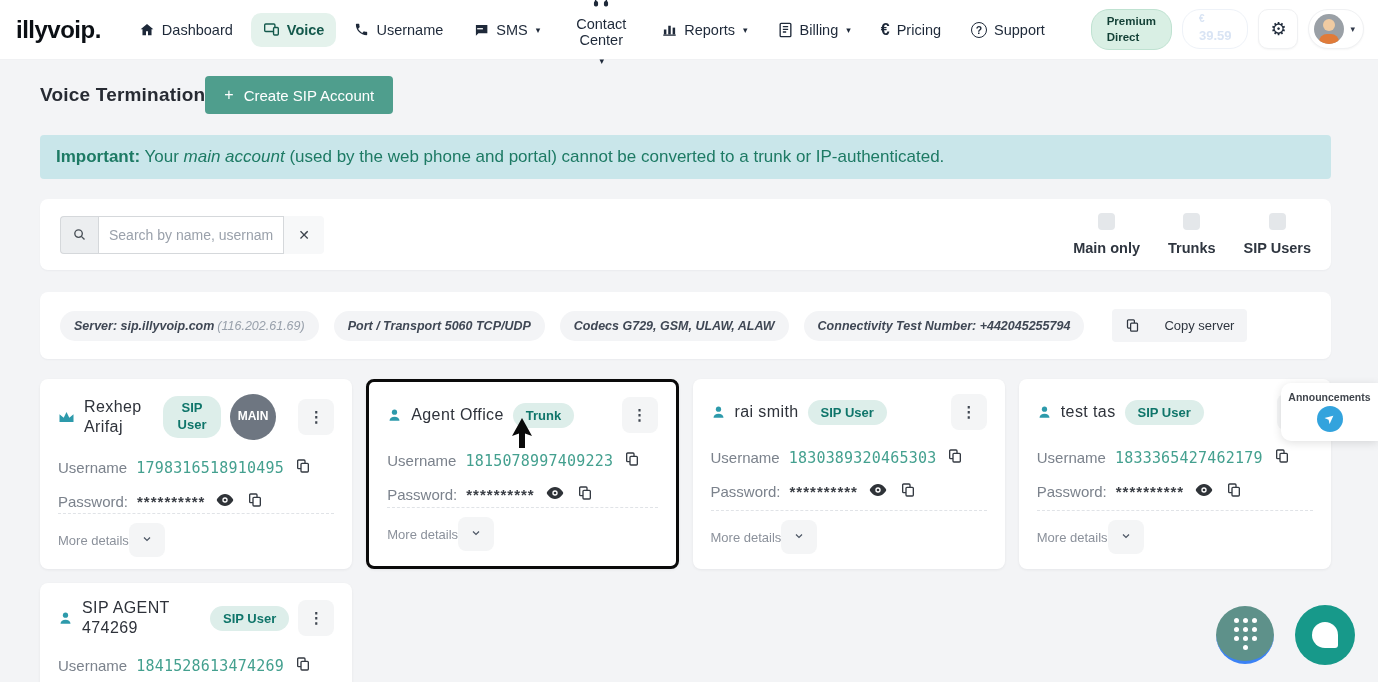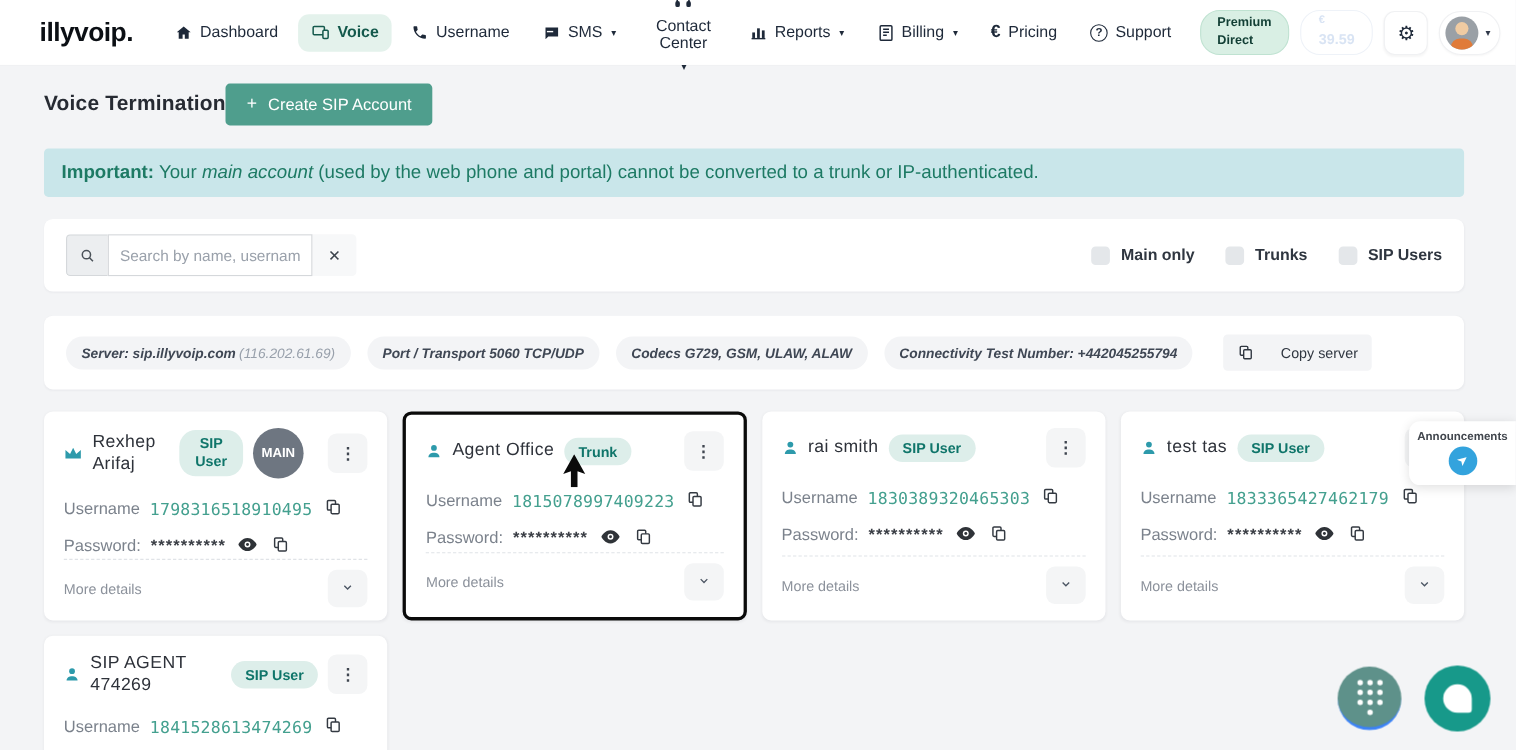--- a/index.html
+++ b/index.html
@@ -6,30 +6,30 @@
     --accent:#4f9e8d; --accent-dark:#14594c; --accent-text:#0f756a;
     --badge-bg:#ddeeea; --alert-bg:#c9e6ea; --alert-text:#1d7a64;
     --ink:#1e2939; --gray:#7c8491; --card-bg:#ffffff; --page-bg:#f3f4f6;
   }
   *{box-sizing:border-box;margin:0;padding:0;font-family:"Liberation Sans",sans-serif;}
   html,body{width:1378px;height:682px;overflow:hidden;background:var(--page-bg);}
   button{background:none;border:none;cursor:pointer;font-family:inherit;}
 
   
   .header{height:60px;background:#fff;display:flex;align-items:center;padding:0 14px 0 16px;border-bottom:1px solid #f0f1f3;position:relative;z-index:5;}
-  .logo{font-size:24px;font-weight:bold;letter-spacing:-0.5px;color:#0b0f14;margin-right:26px;margin-left:20px;}
+  .logo{font-size:24px;font-weight:bold;letter-spacing:-0.5px;color:#0b0f14;margin-right:26px;}
   .nav{display:flex;align-items:center;gap:6px;}
   .nav-item{display:flex;align-items:center;gap:7px;padding:9px 12px;border-radius:10px;font-size:14.5px;color:var(--ink);white-space:nowrap;}
   .nav-item svg{flex:0 0 auto;}
   .nav-item.active{background:#e4f2ec;color:var(--accent-dark);font-weight:bold;}
   .nav-item .caret{font-size:9px;color:var(--ink);margin-left:1px;}
   .nav-item.two-line{max-width:86px;white-space:normal;text-align:center;line-height:1.15;flex-direction:column;}
   .euro-glyph{font-size:16px;font-weight:bold;}
   .qmark{width:16px;height:16px;border:1.6px solid var(--ink);border-radius:50%;display:inline-flex;align-items:center;justify-content:center;font-size:10.5px;font-weight:bold;}
-  .hdr-right{margin-left:auto;display:flex;align-items:center;gap:10px;}
+  .hdr-right{margin-left:auto;display:flex;align-items:flex-start;gap:10px;}
   .plan-pill{background:#d9efe4;border:1px solid #bfe2d1;border-radius:18px;padding:4px 15px;font-size:11.5px;font-weight:bold;color:#123f35;line-height:1.35;}
   .balance-pill{background:#fff;border:1px solid #eef2f8;border-radius:18px;padding:3px 16px;text-align:left;line-height:1.25;color:#d9e4f4;font-weight:bold;}
   .balance-pill .cur{font-size:10px;display:block;}
   .balance-pill .amt{font-size:13px;}
   .icon-sq{width:40px;height:40px;border:1px solid #f0f1f3;border-radius:10px;display:flex;align-items:center;justify-content:center;box-shadow:0 1px 2px rgba(0,0,0,.04);font-size:18px;color:var(--ink);background:#fff;}
   .avatar-btn{display:flex;align-items:center;gap:6px;border:1px solid #f0f1f3;border-radius:20px;padding:4px 8px 4px 5px;background:#fff;box-shadow:0 1px 2px rgba(0,0,0,.04);}
   .avatar{width:30px;height:30px;border-radius:50%;background:#9aa0a6;position:relative;overflow:hidden;}
   .avatar .head{position:absolute;top:5px;left:9px;width:12px;height:12px;border-radius:50%;background:#f0cba2;}
   .avatar .body{position:absolute;bottom:-2px;left:5px;width:20px;height:12px;border-radius:8px 8px 0 0;background:#e07b39;}
   .avatar-caret{font-size:9px;color:#30394a;}
@@ -45,21 +45,21 @@
   .alert .i{font-style:italic;}
 
   .panel{background:#fff;border-radius:8px;box-shadow:0 1px 2px rgba(16,24,40,.04);}
   .search-panel{margin-top:20px;padding:14px 20px;display:flex;align-items:center;justify-content:space-between;}
   .search-group{display:flex;align-items:stretch;background:#f7f8f9;border-radius:4px;}
   .search-prefix{width:38px;background:#eceef0;border:1px solid #d5d8db;border-right:none;border-radius:4px 0 0 4px;display:flex;align-items:center;justify-content:center;}
   .search-input{width:186px;height:38px;border:1px solid #d5d8db;font-size:14px;padding:0 10px;color:#6a7280;background:#fff;outline:none;}
   .search-input::placeholder{color:#9aa1ab;}
   .search-clear{width:40px;display:flex;align-items:center;justify-content:center;font-size:14px;color:#3c434c;}
   .filters{display:flex;align-items:center;gap:28px;}
-  .filter{display:flex;align-items:center;gap:10px;}
+  .filter{display:flex;align-items:center;gap:10px;flex-direction:column;}
   .checkbox{width:17px;height:17px;border-radius:4px;background:#e4e7ea;display:inline-block;}
   .filter-label{font-size:14.5px;font-weight:bold;color:#2f3640;}
 
   .server-panel{margin-top:22px;padding:17px 20px;display:flex;align-items:center;gap:15px;}
   .spill{background:#f3f4f6;border-radius:16px;padding:8px 14px;font-size:12.5px;font-weight:bold;color:#3f4754;white-space:nowrap;font-style:italic;}
   .spill .light{color:#98a0ab;font-weight:normal;margin-left:3px;}
   .copy-server{margin-left:13px;background:#f3f4f6;border-radius:4px;padding:9px 13px;display:flex;align-items:center;gap:24px;font-size:13px;color:#2f3640;}
 
   
   .grid{margin-top:20px;display:grid;grid-template-columns:repeat(4,1fr);gap:14px;}
@@ -70,21 +70,21 @@
   .cname{font-size:16px;color:#2e323a;letter-spacing:.4px;line-height:1.25;}
   .badge{background:var(--badge-bg);color:var(--accent-text);font-weight:bold;font-size:13px;border-radius:15px;padding:5px 13px;white-space:nowrap;}
   .badge.wrap{white-space:normal;text-align:center;line-height:1.3;padding:4px 11px;}
   .main-circle{width:46px;height:46px;border-radius:50%;background:#6e7681;color:#fff;font-weight:bold;font-size:12px;display:flex;align-items:center;justify-content:center;text-align:center;word-break:break-all;line-height:1.1;padding:5px;flex:0 0 auto;}
   .kebab{margin-left:auto;width:36px;height:36px;background:#f4f5f6;border-radius:8px;font-size:15px;font-weight:bold;color:#3f4650;flex:0 0 auto;}
   .crow{display:flex;align-items:center;gap:9px;margin-top:16px;}
   .clabel{font-size:15px;color:#7b828c;}
   .cuser{font-family:"DejaVu Sans Mono",monospace;font-size:15px;color:#44a08f;letter-spacing:.2px;}
   .cmask{font-size:15px;font-weight:bold;color:#3b3f46;letter-spacing:1px;}
   .mini-btn{display:flex;align-items:center;justify-content:center;padding:2px;}
-  .cfoot{margin-top:auto;border-top:1px dashed #e0e3e7;padding-top:9px;display:flex;align-items:center;justify-content:space-between;}
+  .cfoot{margin-top:auto;border-top:1px dashed #e0e3e7;padding-top:9px;display:flex;align-items:center;}
   .more{font-size:13px;color:#8b919b;}
   .chev-btn{width:36px;height:34px;background:#f4f5f6;border-radius:8px;display:flex;align-items:center;justify-content:center;}
   .cursor-arrow{position:absolute;left:142px;top:36px;z-index:6;}
 
   
   .announce{position:fixed;top:383px;right:0;width:97px;height:58px;background:#fff;border-radius:10px 0 0 10px;box-shadow:0 2px 10px rgba(0,0,0,.12);padding:8px 6px;text-align:center;z-index:8;}
   .announce-label{font-size:10.5px;font-weight:bold;color:#41464d;}
   .tg{width:26px;height:26px;border-radius:50%;background:#33a3dd;color:#fff;display:inline-flex;align-items:center;justify-content:center;margin-top:3px;font-size:12px;}
   .tg span{display:inline-block;transform:rotate(-40deg) translateX(1px);}
   .fab{position:fixed;border-radius:50%;display:flex;align-items:center;justify-content:center;z-index:9;}

